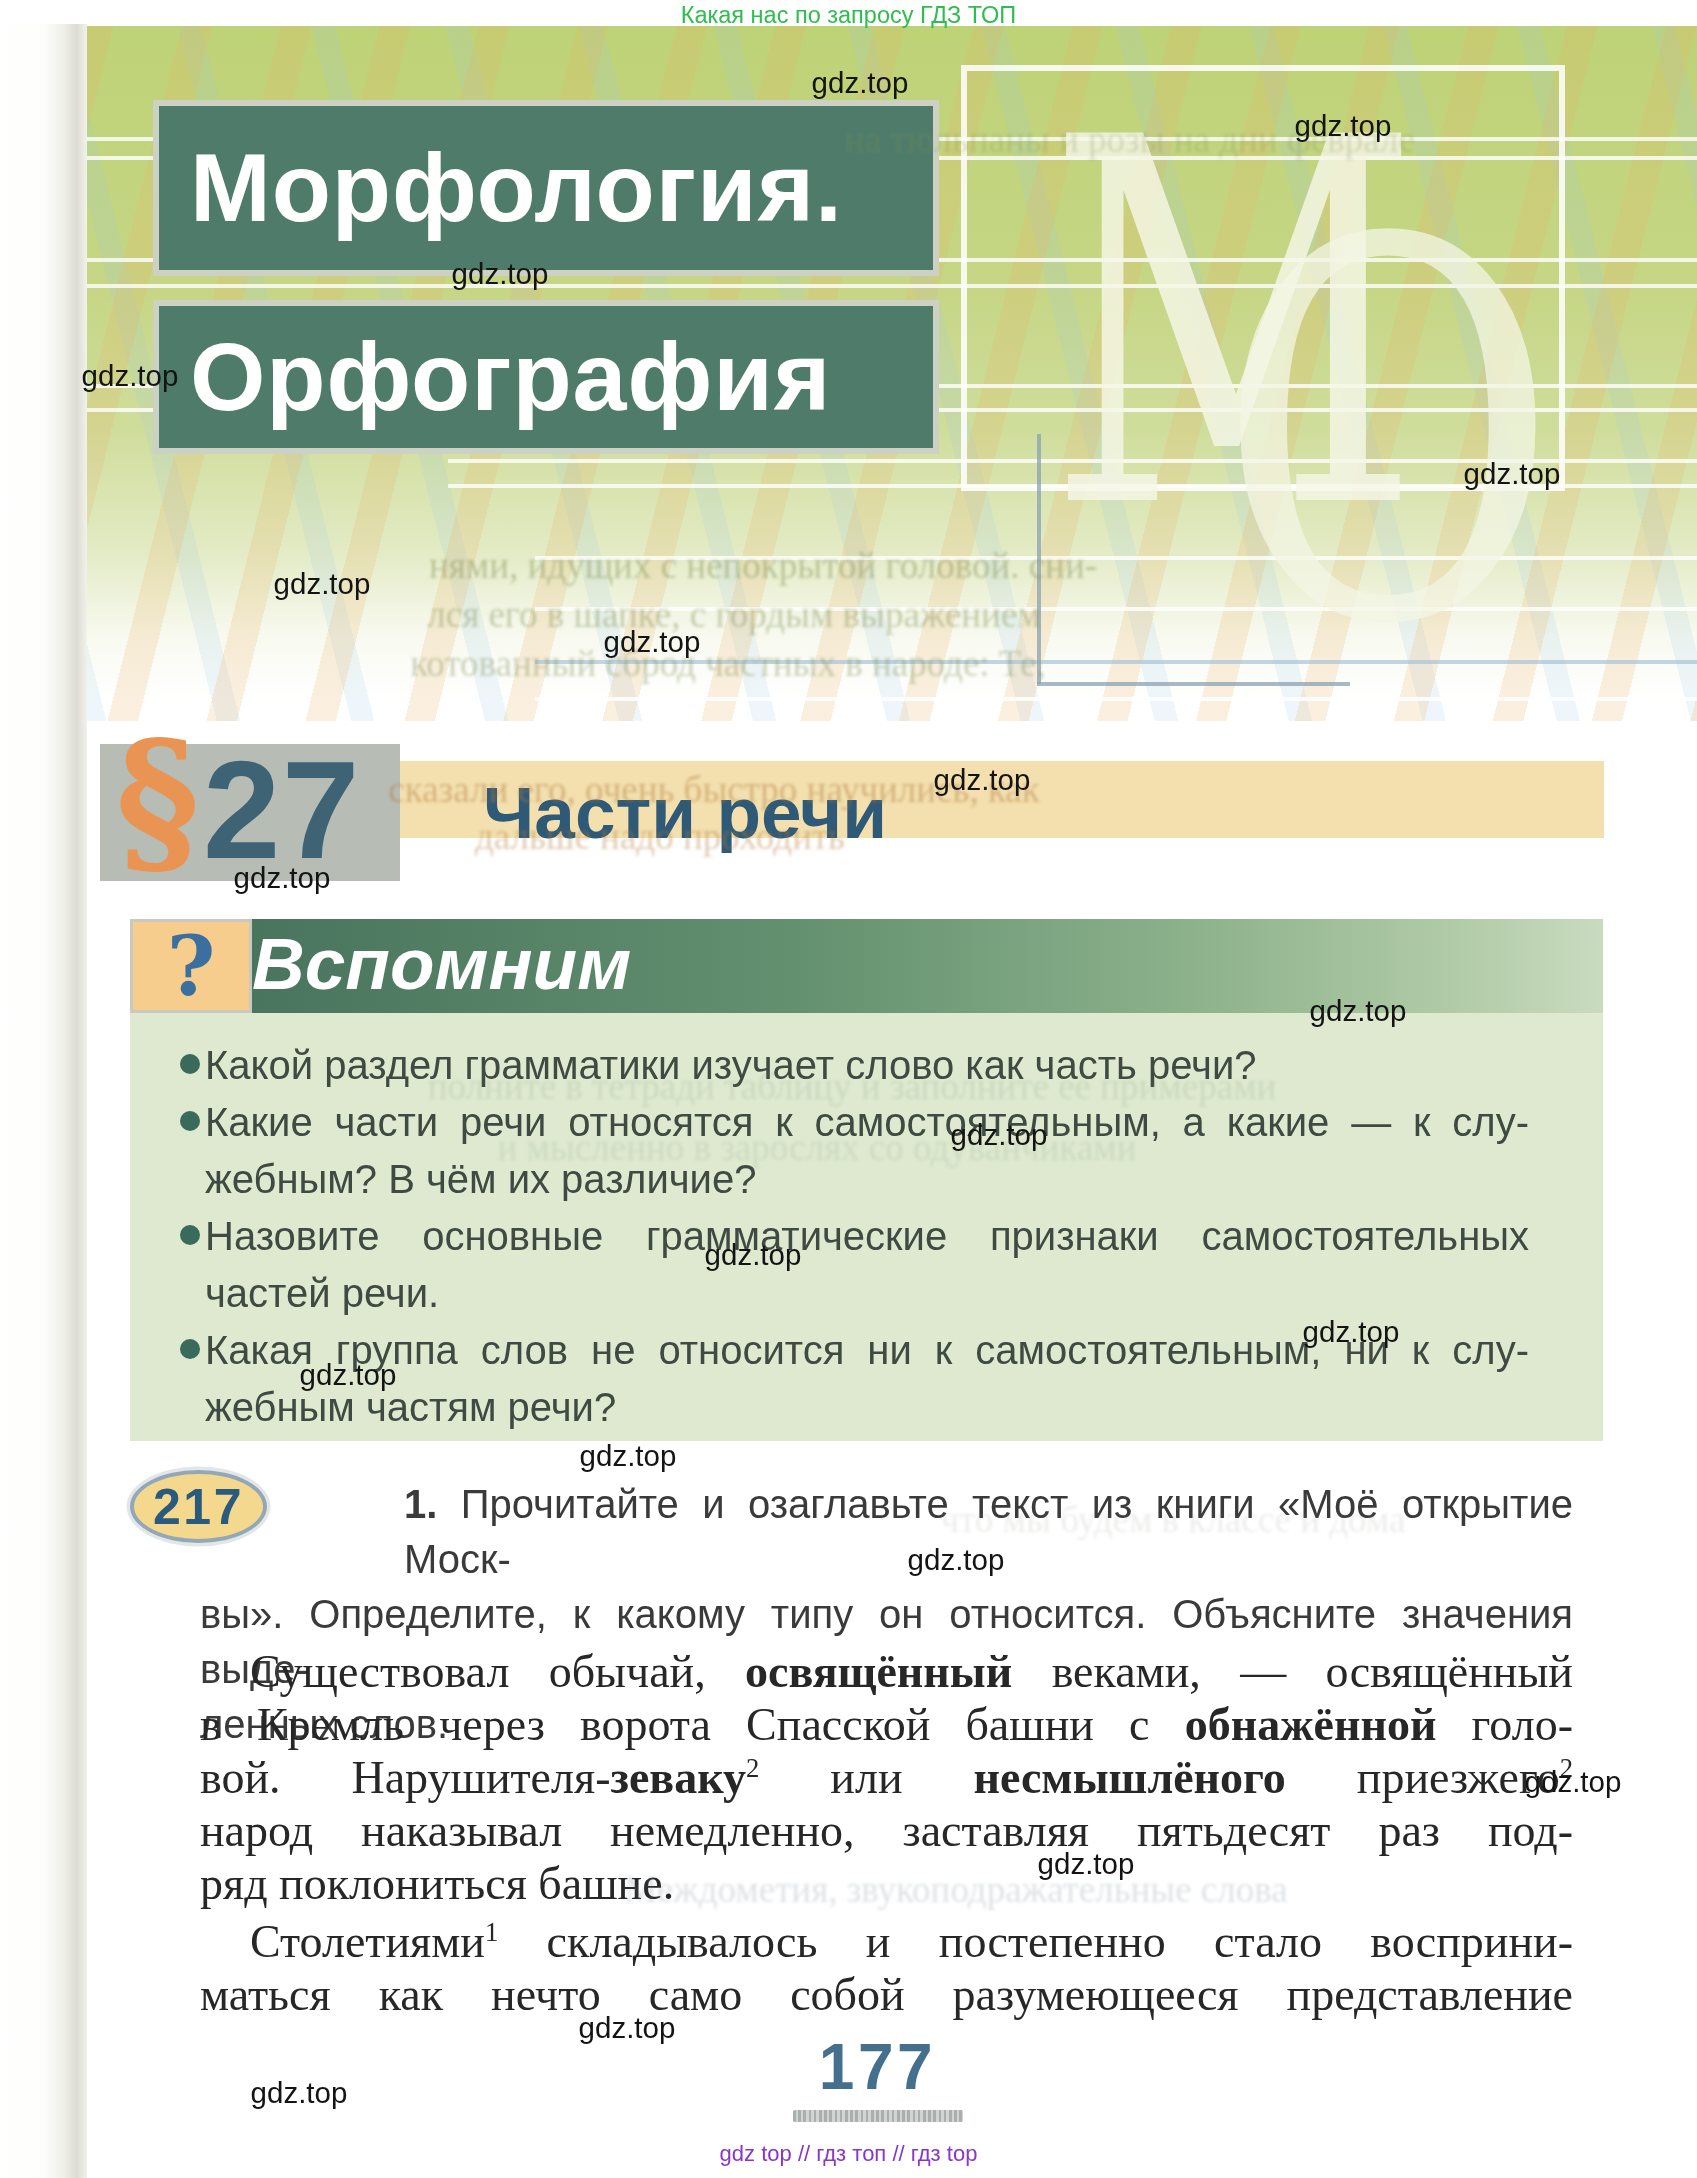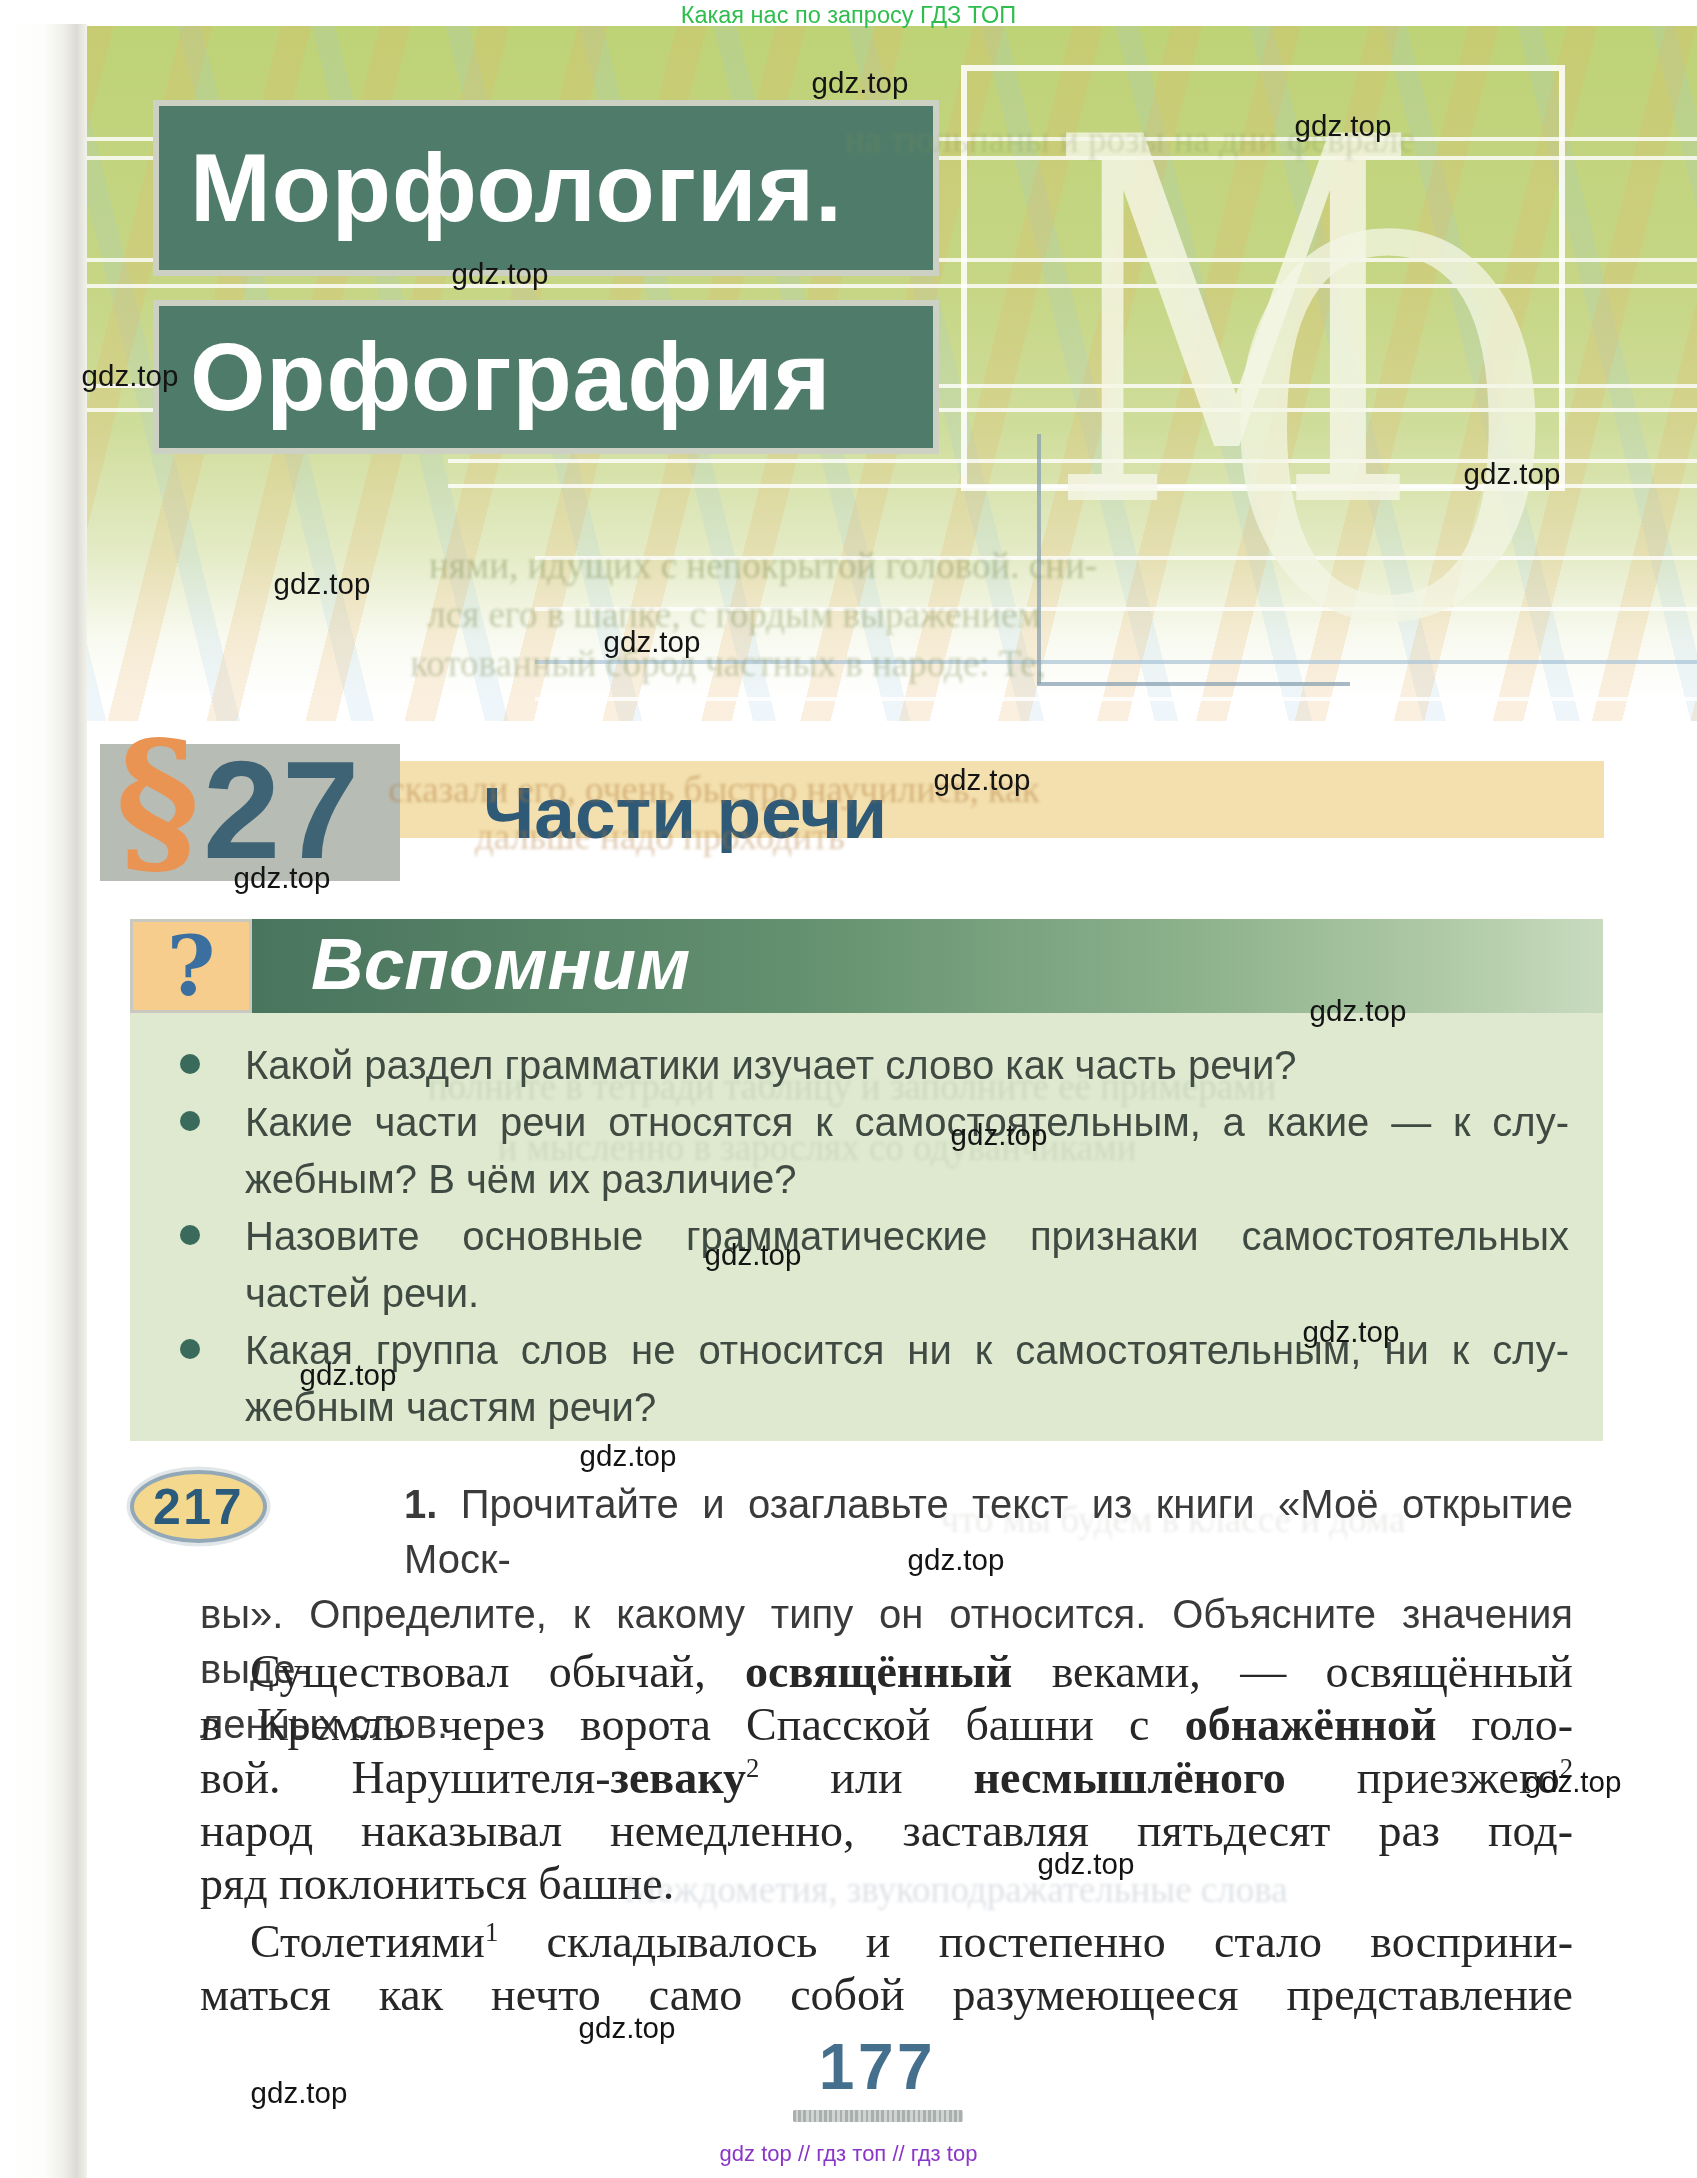--- a/index.html
+++ b/index.html
@@ -73,27 +73,27 @@
   .q-box{
     position:absolute;left:130px;top:919px;width:122px;height:94px;box-sizing:border-box;
     background:#f7cd8d;border:3.5px solid #c9c9bf;z-index:6;
     display:flex;align-items:center;justify-content:center;
     font-family:"DejaVu Serif",serif;font-weight:bold;font-size:83px;color:#3a6f9f;
   }
   .recall-band{
     position:absolute;left:252px;top:919px;width:1351px;height:94px;z-index:5;
     background:linear-gradient(90deg,#49745e 0%,#63906f 40%,#8db28c 70%,#b3cca9 90%,#c9dbbf 100%);
     color:#ffffff;font-weight:bold;font-style:italic;font-size:73px;line-height:90px;
-    padding-left:59px;box-sizing:border-box;
+    box-sizing:border-box;
   }
   .recall-panel{
     position:absolute;left:130px;top:1013px;width:1473px;height:428px;
     background:#dee9cf;z-index:5;box-sizing:border-box;padding-top:24px;
   }
-  .bullet-item{position:relative;padding-left:115px;}
+  .bullet-item{position:relative;padding-left:75px;}
   .bullet-dot{
     position:absolute;left:50px;top:17.4px;width:20px;height:20px;border-radius:50%;
     background:#3a6a5c;
   }
   .bullet-lines .line{
     display:block;font-size:40px;line-height:57px;color:#3f4a42;width:1324px;
   }
   .line.just{text-align:justify;text-align-last:justify;}
 
   

